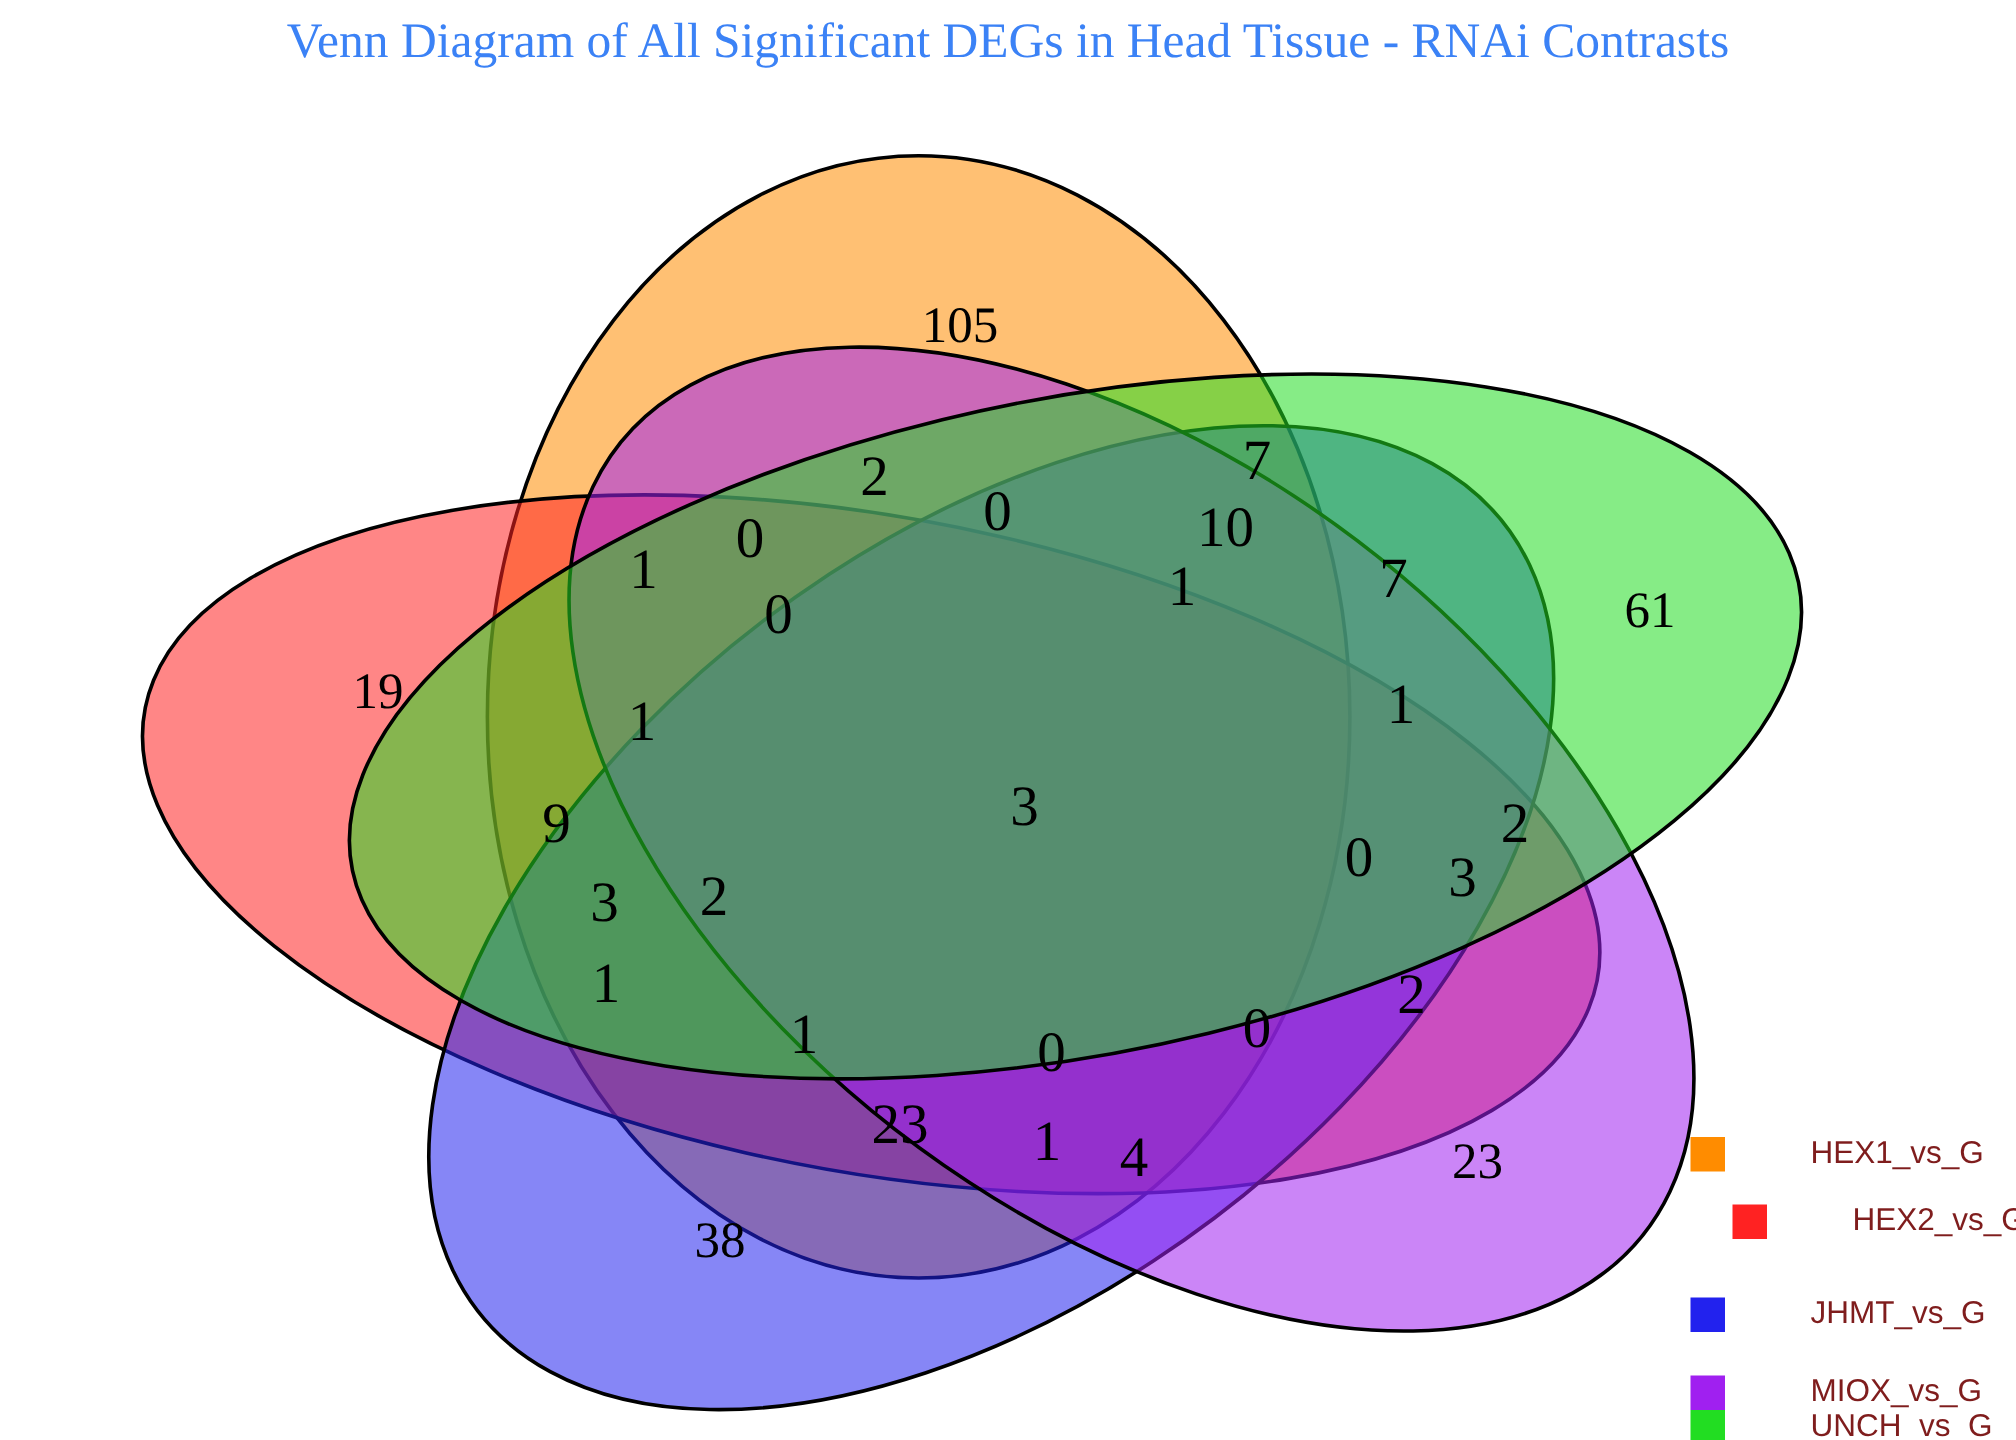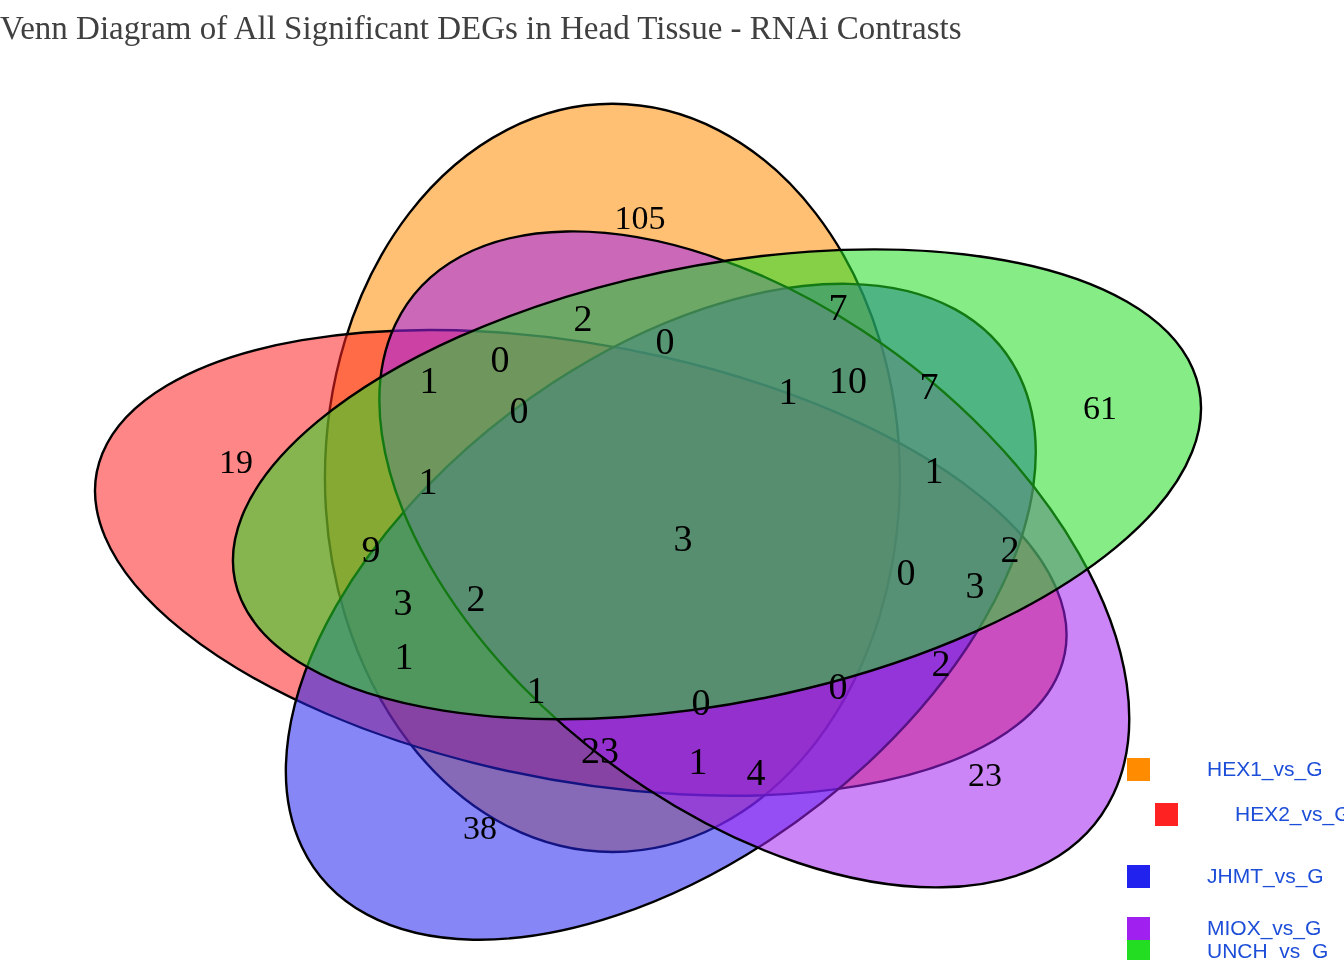--- a/index.html
+++ b/index.html
@@ -3,66 +3,66 @@
 <meta charset="utf-8">
 <style>
   html, body { margin: 0; padding: 0; }
   body {
     width: 1344px; height: 960px; overflow: hidden; position: relative;
     background: #ffffff;
     font-family: "Liberation Serif", "DejaVu Serif", serif;
   }
   .chart-title {
     position: absolute; top: 10px; left: 0; right: 0;
-    text-align: left; font-size: 33px; color: #404040; white-space: nowrap;
+    text-align: center; font-size: 33px; color: #3b82f6; white-space: nowrap;
   }
   #venn-svg { position: absolute; left: 0; top: 0; }
   #region-labels { position: absolute; left: 0; top: 0; width: 1344px; height: 960px; pointer-events: none; }
   .region-label {
     position: absolute; transform: translate(-50%, -50%);
     color: #000; font-size: 38px; line-height: 1; white-space: nowrap;
   }
   .region-label.large { font-size: 34px; }
   .legend-row {
     position: absolute; left: 1127px; display: flex; align-items: center; height: 24px;
   }
   .legend-swatch {
     width: 23px; height: 23px; margin-right: 57px; flex: 0 0 auto;
   }
   .legend-label {
-    font-family: "Liberation Sans", sans-serif; font-size: 21px; color: #1d4ed8;
+    font-family: "Liberation Sans", sans-serif; font-size: 21px; color: #7f1d1d;
     white-space: nowrap;
   }
 </style>
 </head>
 <body>
 
 <div class="chart-title">Venn Diagram of All Significant DEGs in Head Tissue - RNAi Contrasts</div>
 
 <svg id="venn-svg" width="1344" height="960" viewBox="0 0 1344 960">
     <g transform="translate(85,940) scale(1150,-860) translate(0.5044,0.466) rotate(8) translate(-0.5044,-0.466)">
       <ellipse cx="0.469" cy="0.543" rx="0.435" ry="0.25" transform="rotate(82 0.469 0.543)" fill="#FF8C00" fill-opacity="0.55" stroke="#000" stroke-width="2.4" vector-effect="non-scaling-stroke"></ellipse>
       <ellipse cx="0.428" cy="0.449" rx="0.435" ry="0.25" transform="rotate(155 0.428 0.449)" fill="#FF2222" fill-opacity="0.55" stroke="#000" stroke-width="2.4" vector-effect="non-scaling-stroke"></ellipse>
       <ellipse cx="0.489" cy="0.383" rx="0.435" ry="0.25" transform="rotate(46 0.489 0.383)" fill="#2222EE" fill-opacity="0.55" stroke="#000" stroke-width="2.4" vector-effect="non-scaling-stroke"></ellipse>
       <ellipse cx="0.578" cy="0.432" rx="0.435" ry="0.25" transform="rotate(118 0.578 0.432)" fill="#A020F0" fill-opacity="0.55" stroke="#000" stroke-width="2.4" vector-effect="non-scaling-stroke"></ellipse>
       <ellipse cx="0.558" cy="0.523" rx="0.435" ry="0.25" transform="rotate(10 0.558 0.523)" fill="#22DD22" fill-opacity="0.55" stroke="#000" stroke-width="2.4" vector-effect="non-scaling-stroke"></ellipse>
     </g>
   </svg>
 
 <div id="region-labels">
     <div class="region-label large" style="left: 640px; top: 218px;">105</div>
-    <div class="region-label large" style="left: 236px; top: 462px;">19</div>
+    <div class="region-label large" style="left: 252px; top: 462px;">19</div>
     <div class="region-label large" style="left: 1100px; top: 408px;">61</div>
     <div class="region-label large" style="left: 480px; top: 828px;">38</div>
     <div class="region-label large" style="left: 985px; top: 775px;">23</div>
     <div class="region-label" style="left: 683px; top: 538px;">3</div>
     <div class="region-label" style="left: 583px; top: 318px;">2</div>
     <div class="region-label" style="left: 665px; top: 341px;">0</div>
     <div class="region-label" style="left: 838px; top: 307px;">7</div>
-    <div class="region-label" style="left: 848px; top: 352px; margin-top: 28px;">10</div>
+    <div class="region-label" style="left: 817px; top: 352px;">10</div>
     <div class="region-label" style="left: 429px; top: 380px;">1</div>
     <div class="region-label" style="left: 500px; top: 359px;">0</div>
     <div class="region-label" style="left: 519px; top: 410px;">0</div>
     <div class="region-label" style="left: 788px; top: 391px;">1</div>
     <div class="region-label" style="left: 929px; top: 386px;">7</div>
     <div class="region-label" style="left: 428px; top: 481px;">1</div>
     <div class="region-label" style="left: 934px; top: 470px;">1</div>
     <div class="region-label" style="left: 371px; top: 549px;">9</div>
     <div class="region-label" style="left: 906px; top: 572px;">0</div>
     <div class="region-label" style="left: 1010px; top: 549px;">2</div>

